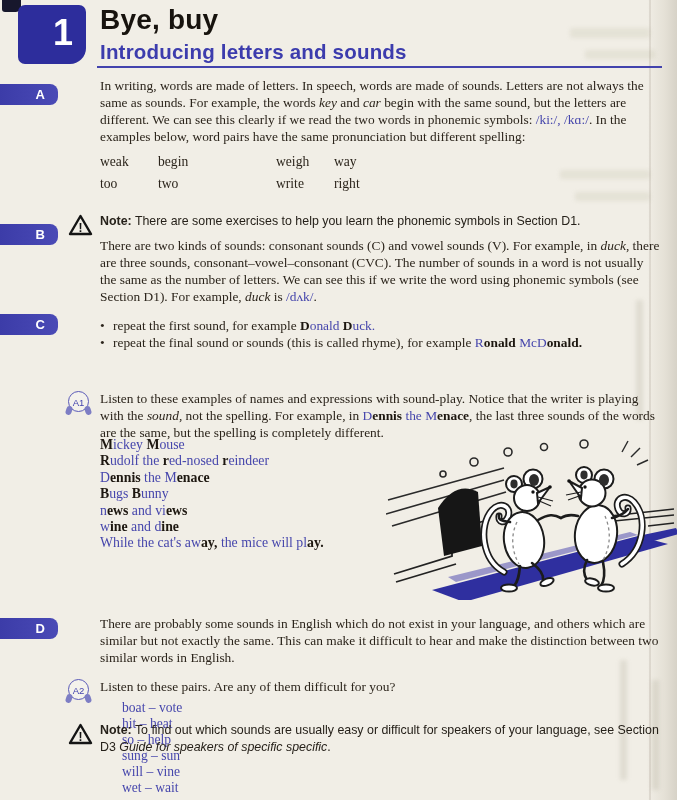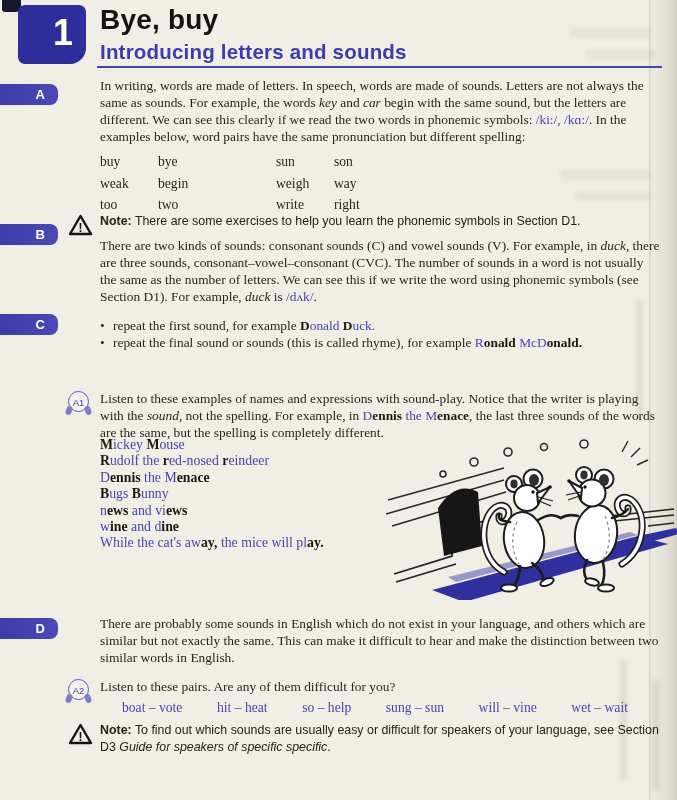--- a/index.html
+++ b/index.html
@@ -57,21 +57,21 @@
     font-size:9.5px; text-align:center; line-height:21px; box-sizing:border-box; background:rgba(255,255,255,.25);}
   .badge::before,.badge::after{content:""; position:absolute; bottom:-4px; width:6px; height:9px;
     background:#7d7dc4; border-radius:3px;}
   .badge::before{left:-3px; transform:rotate(18deg);}
   .badge::after{right:-3px; transform:rotate(-18deg);}
   
   .names{position:absolute; left:100px; top:437px; width:300px; font-size:13.8px; line-height:16.4px; color:#4646ac;}
   .names div{white-space:nowrap;}
   
   .pairs-row{position:absolute; left:122px; top:700px; width:506px; display:flex;
-    justify-content:space-between; font-size:13.6px; color:#4646ac;}
+    font-size:13.6px; color:#4646ac;flex-direction:column;}
   
   .figure{position:absolute; left:386px; top:422px; width:291px; height:178px;}
 </style>
 </head>
 <body>
 
 <div class="page">
 
   <div class="edge-band"></div>
   <div class="fold-line"></div>
@@ -91,23 +91,20 @@
 
   <div class="tab" style="top:84px;">A</div>
   <div class="tab" style="top:224px;">B</div>
   <div class="tab" style="top:314px;">C</div>
   <div class="tab" style="top:618px;">D</div>
 
   <div class="block" style="top:77px;"><span>In writing, words are made of letters. In speech, words are made of sounds. Letters are not always the same as sounds. For example, the words </span><span class="seg-i">key</span><span> and </span><span class="seg-i">car</span><span> begin with the same sound, but the letters are different. We can see this clearly if we read the two words in phonemic symbols: </span><span class="seg-b">/ki:/, /kɑ:/</span><span>. In the examples below, word pairs have the same pronunciation but different spelling:</span></div>
 
   <div class="wp">
     <div>
-      <span class="c1">buy</span><span class="c2">bye</span><span class="c3">sun</span><span>son</span>
-    </div>
-    <div>
       <span class="c1">weak</span><span class="c2">begin</span><span class="c3">weigh</span><span>way</span>
     </div>
     <div>
       <span class="c1">too</span><span class="c2">two</span><span class="c3">write</span><span>right</span>
     </div>
   </div>
 
   <div class="note" style="top:213px;">
     <span class="warn-icon">
       <svg width="25" height="22" viewBox="0 0 25 22">

